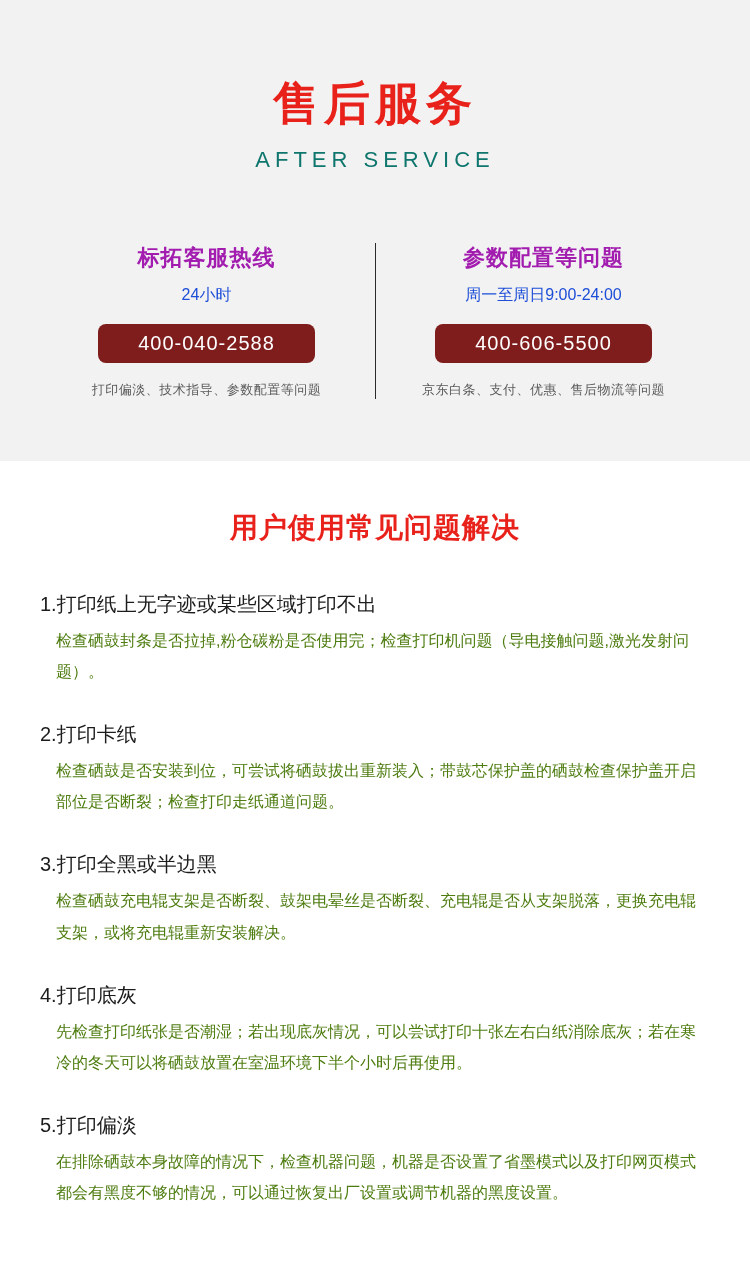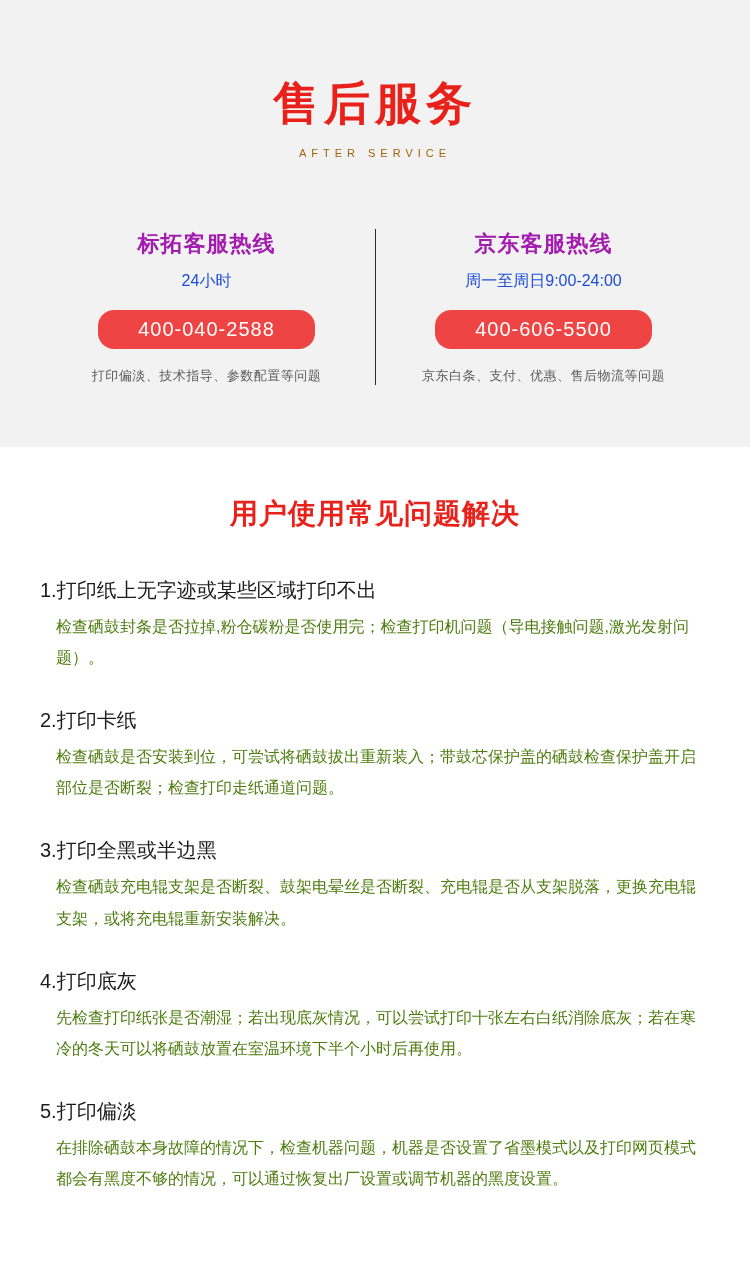--- a/index.html
+++ b/index.html
@@ -29,22 +29,22 @@
   }
   .service-title {
     font-size: 46px;
     font-weight: bold;
     color: #e8221b;
     letter-spacing: 5px;
     line-height: 1.1;
     margin: 0;
   }
   .service-subtitle {
-    font-size: 11px;
-    color: #a16207;
+    font-size: 22px;
+    color: #0f766e;
     letter-spacing: 5px;
     margin-top: 18px;
     font-weight: normal;
   }
 
   .hotlines {
     display: flex;
     justify-content: center;
     align-items: stretch;
     margin-top: 70px;
@@ -67,26 +67,26 @@
     color: #a21caf;
     letter-spacing: 1px;
   }
   .hotline-time {
     font-size: 16px;
     color: #1d4ed8;
     margin-top: 12px;
   }
   .hotline-number {
     display: inline-block;
-    background: #ef4444;
+    background: #7f1d1d;
     color: #ffffff;
     font-size: 20px;
     letter-spacing: 1px;
     padding: 8px 40px;
-    border-radius: 16px;
+    border-radius: 8px;
     margin-top: 18px;
     white-space: nowrap;
   }
   .hotline-desc {
     font-size: 13px;
     color: #5a5a5a;
     margin-top: 18px;
     letter-spacing: 0.5px;
   }
 
@@ -136,21 +136,21 @@
       <div class="hotline-col">
         <div class="hotline-name">标拓客服热线</div>
         <div class="hotline-time">24小时</div>
         <div class="hotline-number">400-040-2588</div>
         <div class="hotline-desc">打印偏淡、技术指导、参数配置等问题</div>
       </div>
 
       <div class="hotline-divider"></div>
 
       <div class="hotline-col">
-        <div class="hotline-name">京东客服热线</div>
+        <div class="hotline-name">参数配置等问题</div>
         <div class="hotline-time">周一至周日9:00-24:00</div>
         <div class="hotline-number">400-606-5500</div>
         <div class="hotline-desc">京东白条、支付、优惠、售后物流等问题</div>
       </div>
 
     </div>
   </section>
 
   <section class="faq">
     <h2 class="faq-title">用户使用常见问题解决</h2>

